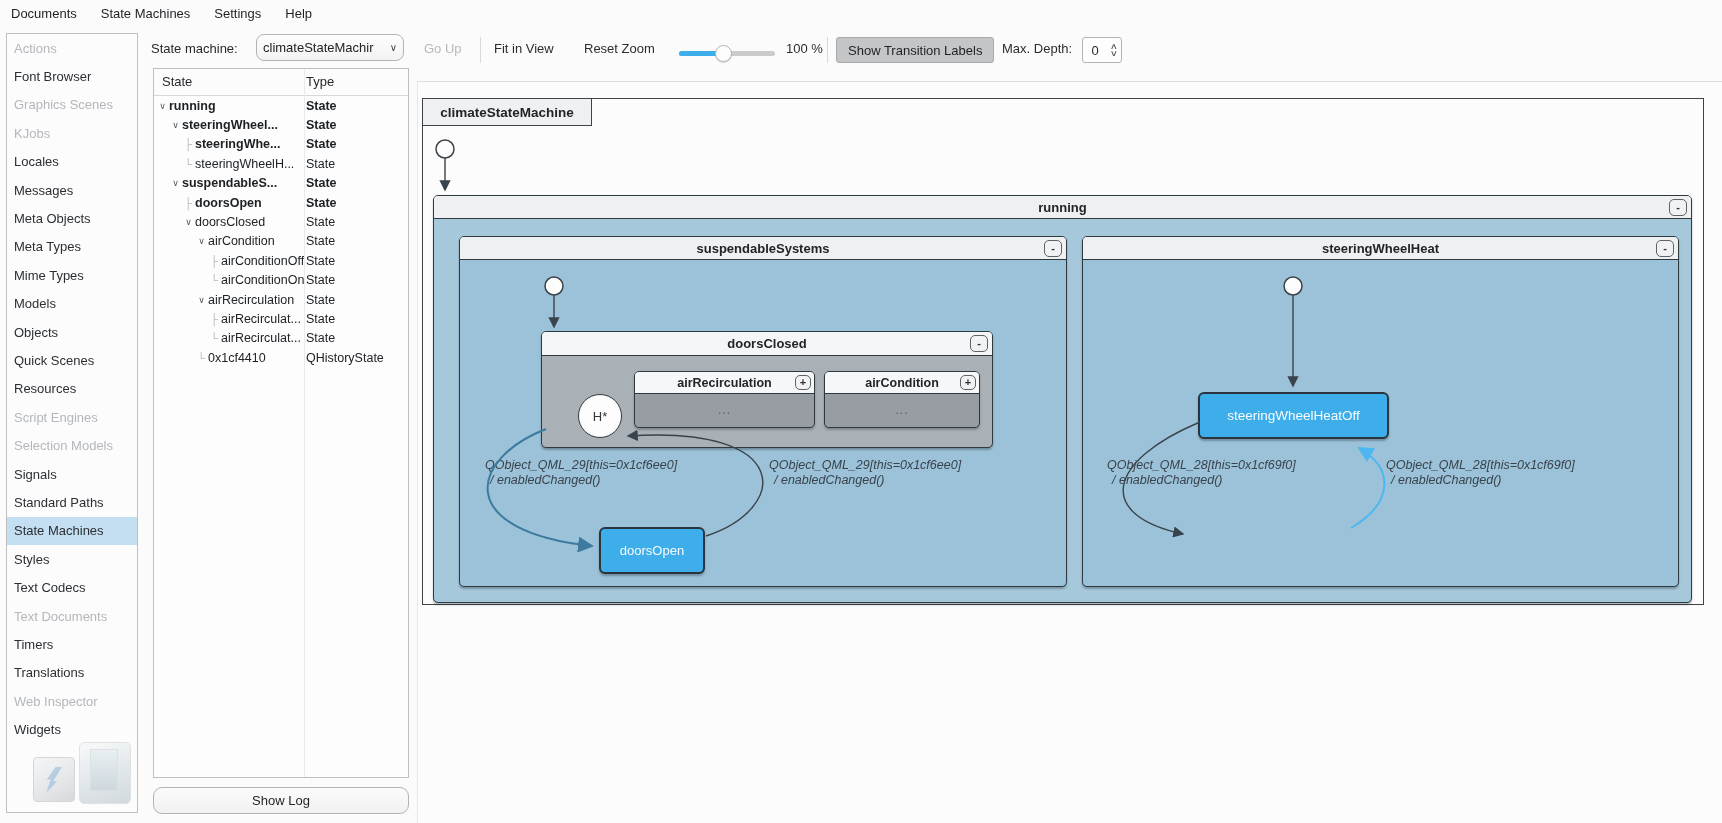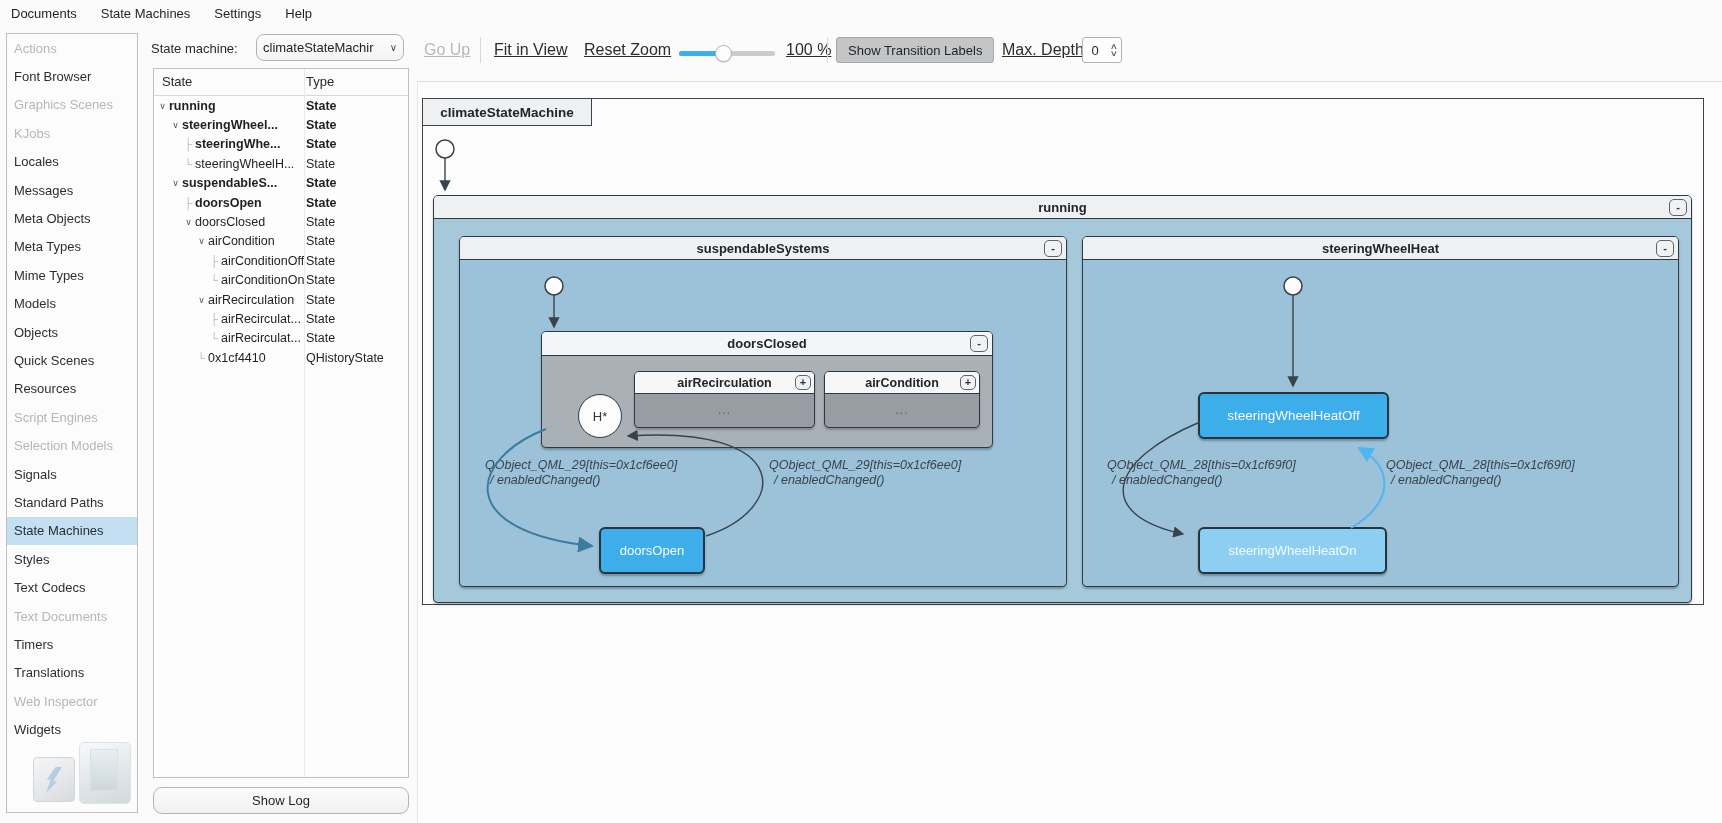--- a/index.html
+++ b/index.html
@@ -19,21 +19,21 @@
   .wm-large { position:absolute; left:79px; top:742px; width:52px; height:62px; border-radius:5px; background:linear-gradient(160deg,#eef2f3 10%,#c3ced4 60%,#aab8bf); border:1px solid #c2c9cd; opacity:.5; }
   .wm-large::after { content:""; position:absolute; left:10px; top:6px; width:26px; height:40px; background:linear-gradient(180deg,#d7e4e8,#9fb4bd); border:1px solid #b9c6cb; }
   .wm-small { position:absolute; left:33px; top:757px; width:42px; height:45px; border-radius:4px; background:linear-gradient(150deg,#f3f4f5,#d9dcdf 70%,#c9ced2); border:1px solid #c6c9cc; opacity:.75; }
   .wm-small::after { content:""; position:absolute; left:12px; top:9px; width:16px; height:26px; background:#8fb4d4; clip-path:polygon(60% 0,100% 0,45% 55%,70% 55%,0 100%,30% 48%,5% 48%); opacity:.8; }
 
   
   .tb-label { position:absolute; top:41px; font-size:13px; color:#26292c; }
   .combo { position:absolute; left:256px; top:34px; width:148px; height:27px; border:1px solid #b1b3b5; border-radius:8px; background:linear-gradient(#fdfdfd,#f3f3f4); display:flex; align-items:center; padding:0 6px; font-size:13px; color:#202326; }
   .combo .cv { flex:1; overflow:hidden; white-space:nowrap; }
   .combo .chev { font-size:10px; color:#44484c; margin-left:2px; }
-  .tb-text { position:absolute; top:41px; font-size:16px; color:#2a2d30; white-space:nowrap;text-decoration:underline; }
+  .tb-text { position:absolute; top:41px; font-size:13px; color:#2a2d30; white-space:nowrap; }
   .tb-text.disabled { color:#b6b9bc; }
   .tb-sep { position:absolute; top:37px; width:1px; height:26px; background:#d8d9da; }
   .slider { position:absolute; left:679px; top:51px; width:96px; height:5px; border-radius:2.5px; background:#c9cbcd; }
   .slider-fill { position:absolute; left:0; top:0; height:5px; width:44px; border-radius:2.5px; background:#3daee9; }
   .slider-handle { position:absolute; left:36px; top:-6px; width:17px; height:17px; border-radius:50%; background:#fdfdfd; border:1px solid #b2b4b6; box-shadow:0 1px 1px rgba(0,0,0,.15); }
   .toggle-btn { position:absolute; left:836px; top:37px; height:26px; padding:0 11px; font-size:13px; color:#1f2225; background:#c3c5c7; border:1px solid #a7a9ab; border-radius:3px; font-family:inherit; }
   .spinbox { position:absolute; left:1082px; top:37px; width:40px; height:26px; border:1px solid #b1b3b5; border-radius:3px; background:#fdfdfd; display:flex; align-items:center; font-size:13px; }
   .spinbox .sv { flex:1; text-align:center; }
   .spin-arrows { width:14px; display:flex; flex-direction:column; align-items:center; line-height:7px; }
   .spin-arrows i { font-style:normal; font-size:8px; color:#55595d; transform:scaleX(1.4); }
@@ -287,21 +287,20 @@
         <span>airCondition</span>
         <span class="collapse-btn">+</span>
       </div>
       <div class="mini-body">...</div>
     </div>
 
     <div class="abs hstate">H*</div>
 
     <div class="abs node node-doorsopen">doorsOpen</div>
     <div class="abs node node-wheeloff">steeringWheelHeatOff</div>
-    <div class="abs node node-wheelon">steeringWheelHeatOn</div>
 
     <div class="tlabel" style="left:67px; top:376px;">
       <div>QObject_QML_29[this=0x1cf6ee0]</div>
       <div class="l2">/ enabledChanged()</div>
     </div>
     <div class="tlabel" style="left:351px; top:376px;">
       <div>QObject_QML_29[this=0x1cf6ee0]</div>
       <div class="l2">/ enabledChanged()</div>
     </div>
     <div class="tlabel" style="left:689px; top:376px;">

